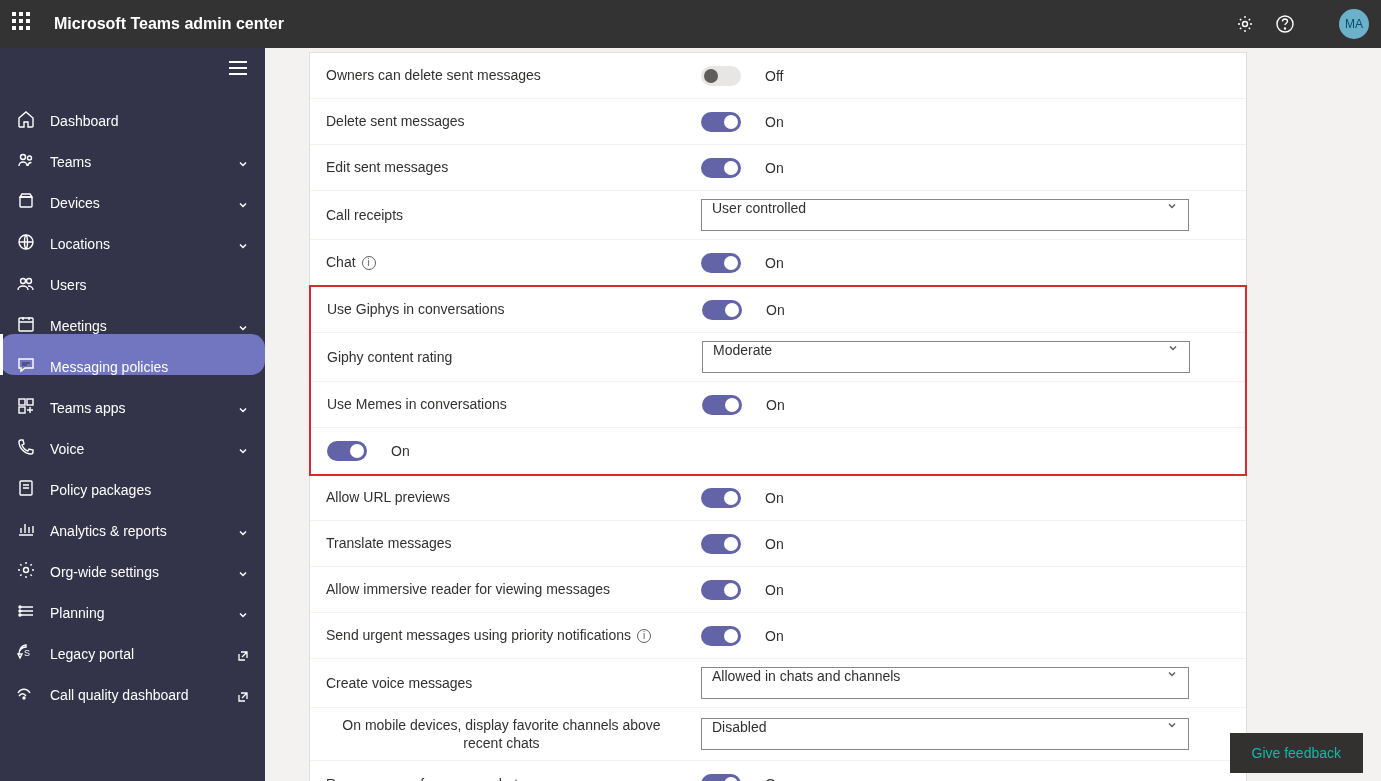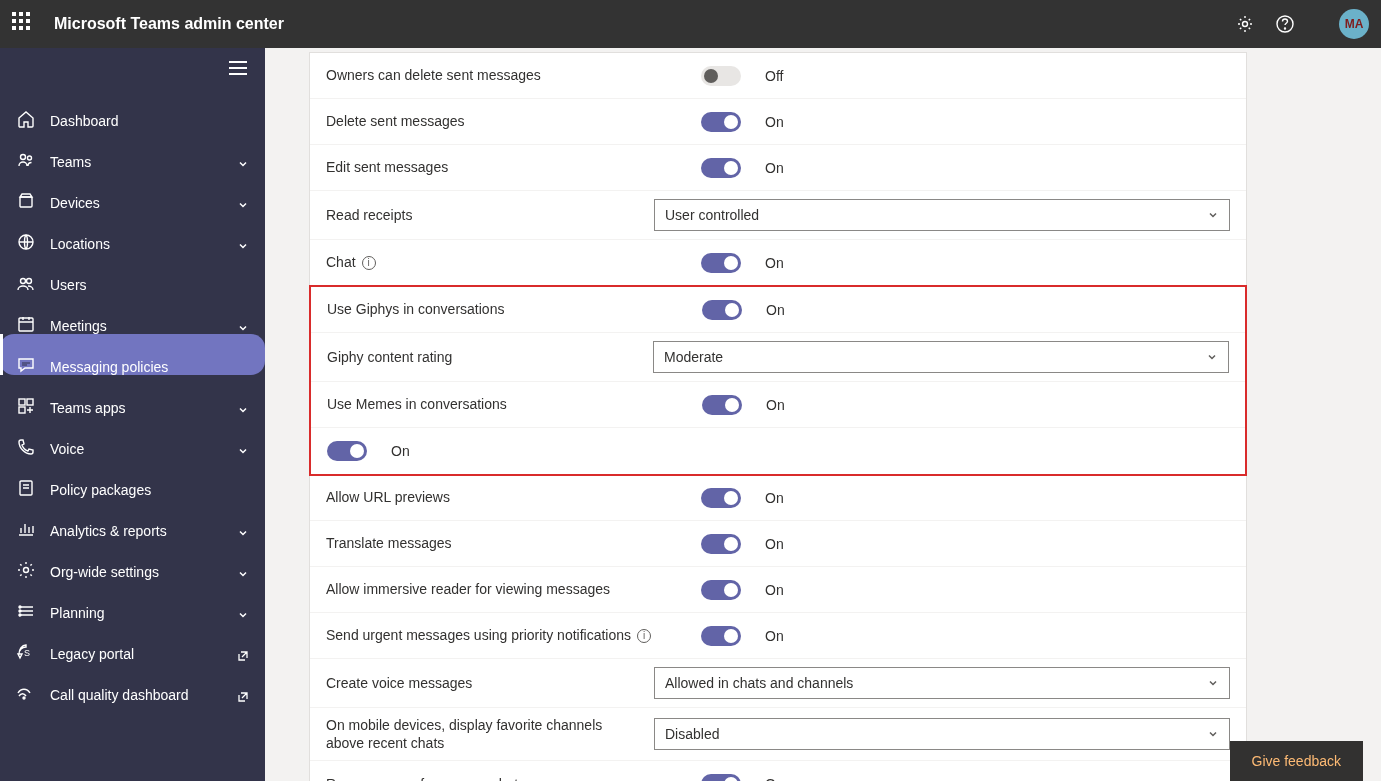--- a/index.html
+++ b/index.html
@@ -6,62 +6,62 @@
   html, body { height: 100%; font-family: "Segoe UI", -apple-system, sans-serif; font-size: 14px; color: #323130; background: #f3f2f1; }
   body { width: 1381px; height: 781px; overflow: hidden; position: relative; }
 
   
   .topbar { height: 48px; background: #333333; color: #fff; display: flex; align-items: center; padding: 14px 12px; }
   .waffle { width: 24px; height: 24px; display: grid; grid-template-columns: repeat(3,4px); grid-template-rows: repeat(3,4px); gap: 3px; margin-right: 18px; cursor: pointer; }
   .waffle span { background: #fff; width: 4px; height: 4px; }
   .app-title { font-size: 16px; font-weight: 600; flex: 1; }
   .topbar-right { display: flex; align-items: center; gap: 20px; }
   .topbar-icon { width: 20px; height: 20px; color: #fff; cursor: pointer; }
-  .avatar { width: 30px; height: 30px; border-radius: 50%; background: #6bb1c9; color: #7f1d1d; display: flex; align-items: center; justify-content: center; font-size: 12px; font-weight: 700; cursor: pointer; margin-left: 24px; }
+  .avatar { width: 30px; height: 30px; border-radius: 50%; background: #6bb1c9; color: #0c4a6e; display: flex; align-items: center; justify-content: center; font-size: 12px; font-weight: 400; cursor: pointer; margin-left: 24px; }
 
   
   .sidebar { position: absolute; top: 48px; left: 0; bottom: 0; width: 265px; background: #33344a; color: #fff; overflow-y: auto; padding-top: 0; }
   .hamburger-row { height: 40px; display: flex; align-items: center; justify-content: flex-end; padding-right: 18px; }
   .hamburger { width: 18px; height: 14px; display: flex; flex-direction: column; justify-content: space-between; cursor: pointer; }
   .hamburger span { height: 2px; background: #fff; }
   .nav-item { height: 41px; display: flex; align-items: flex-end; padding: 0 16px; cursor: pointer; font-size: 14px; position: relative; }
   .nav-item.active { background: #7275c0; border-radius: 14px; }
   .nav-item.active::before { content:""; position:absolute; left:0; top:0; bottom:0; width:3px; background:#fff; }
   .nav-icon { width: 20px; height: 20px; margin-right: 14px; flex-shrink: 0; display:flex; align-items:center; justify-content:center; }
   .nav-label { flex: 1; }
   .nav-chevron { width: 12px; height: 12px; }
   .ext-icon { width: 12px; height: 12px; margin-left: 6px; }
 
   
   .main { position: absolute; top: 48px; left: 265px; right: 0; bottom: 0; overflow-y: auto; padding: 4px 40px 40px 44px; }
   .panel { background: #fff; border: 1px solid #e1dfdd; width: 938px; }
   .row { display: flex; align-items: center; min-height: 46px; padding: 8px 16px; border-bottom: 1px solid #f3f2f1; }
   .row:last-child { border-bottom: none; }
-  .row-label { width: 375px; padding-right: 24px; color: #323130; line-height: 1.3; display:flex; align-items:center; gap:6px;}
+  .row-label { width: 375px; padding-right: 24px; color: #323130; line-height: 1.3; display:flex; align-items:center; gap:6px;text-align:center;}
   .row-control { flex: 1; display: flex; align-items: center; gap: 24px; }
   .info-icon { width:14px; height:14px; border:1px solid #605e5c; border-radius:50%; display:inline-flex; align-items:center; justify-content:center; font-size:10px; color:#605e5c; cursor:default;}
 
   
   .toggle { width: 40px; height: 20px; border-radius: 10px; position: relative; cursor: pointer; }
   .toggle.on { background: #6264a7; }
   .toggle.off { background: #e8e6e4; }
   .toggle .knob { position: absolute; top: 3px; width: 14px; height: 14px; border-radius: 50%; background: #fff; }
   .toggle.on .knob { right: 3px; }
   .toggle.off .knob { left: 3px; background:#605e5c; }
   .toggle-text { font-size: 14px; color: #323130; }
 
   
-  .select { width: 576px; height: 32px; border: 1px solid #8a8886; background: #fff; display: flex; align-items: center; justify-content: space-between; padding: 0 10px; cursor: pointer; font-size: 14px; }
+  .select { width: 488px; height: 32px; border: 1px solid #8a8886; background: #fff; display: flex; align-items: flex-start; justify-content: space-between; padding: 0 10px; cursor: pointer; font-size: 14px; }
   .select .chev { width: 12px; height: 12px; }
 
   
   .highlight-box { border: 2px solid #d92b2b; position: relative; margin: -1px; }
 
   
-  .feedback { position: absolute; right: 18px; bottom: 0; background: #323130; color: #fdba74; padding: 12px 22px; font-size: 14px; cursor: pointer; }
+  .feedback { position: absolute; right: 18px; bottom: 8px; background: #323130; color: #14b8a6; padding: 12px 22px; font-size: 14px; cursor: pointer; }
 
   svg { display: block; }
 </style>
 </head>
 <body>
 
 <div class="topbar">
   <div class="waffle">
     <span></span>
       <span></span>
@@ -336,21 +336,21 @@
         </div>
         <div class="row-control">
           <div class="toggle on">
             <div class="knob"></div>
           </div>
           <span class="toggle-text">On</span>
         </div>
       </div>
       <div class="row">
         <div class="row-label">
-          <span>Read receipts</span>
+          <span>Call receipts</span>
         </div>
         <div class="row-control">
           <div class="select">
             <span>User controlled</span>
             <svg class="chev" viewBox="0 0 12 12" fill="none" stroke="#605e5c" stroke-width="1.5">
               <path d="M3 4.5l3 3 3-3"></path>
             </svg>
           </div>
         </div>
       </div>

